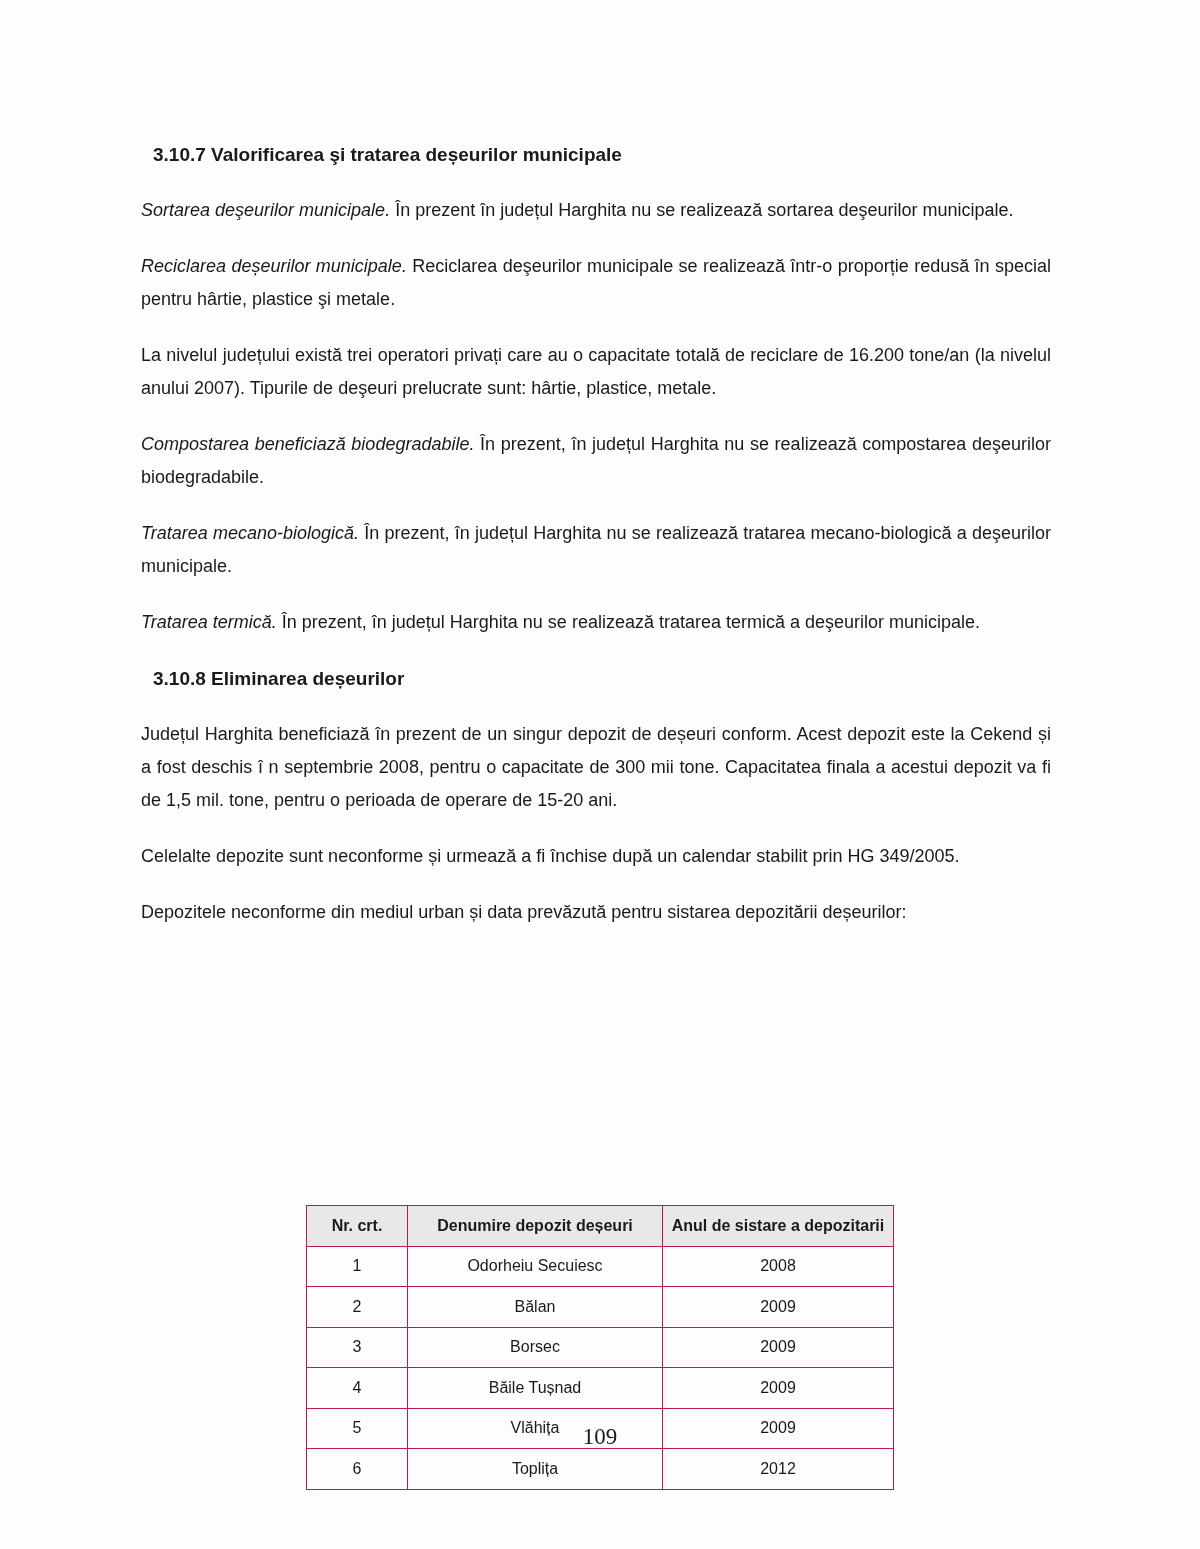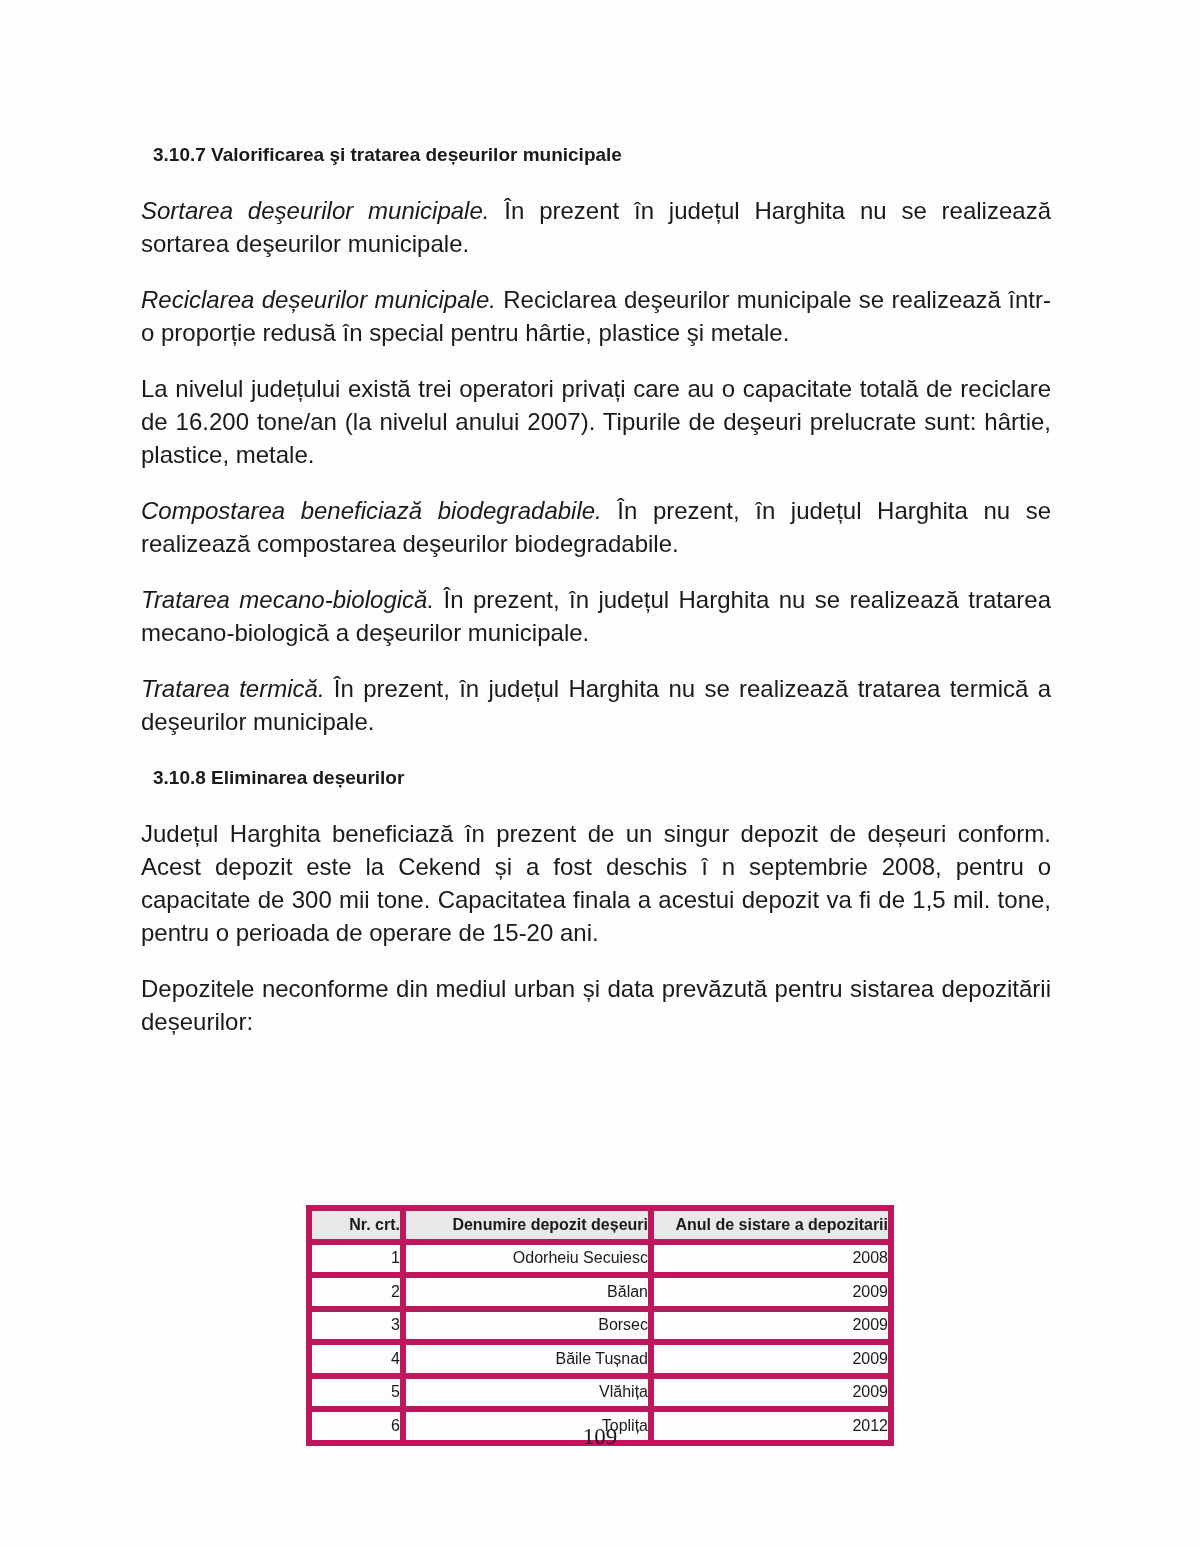--- a/index.html
+++ b/index.html
@@ -16,39 +16,39 @@
     left: 141px; top: 138px;
     width: 918px;
   }
   .heading {
     font-weight: bold;
     font-size: 19px;
     margin: 0 0 22px 12px;
     line-height: 34px;
   }
   .para {
-    font-size: 24px;
+    font-size: 18px;
     line-height: 33px;
     text-align: justify;
     margin: 0 8px 23px 0;
   }
   .para .lead { font-style: italic; }
   .para.last-before-h { margin-bottom: 14px; }
   table.depozite {
     position: absolute;
     left: 306px; top: 1205px;
     width: 588px;
     border-collapse: collapse;
     font-size: 16px;
   }
   table.depozite th, table.depozite td {
-    border: 6px solid #be185d;
-    text-align: right;
+    border: 1px solid #be185d;
+    text-align: center;
     height: 27.5px;
-    padding: 0;
+    padding: 6px;
   }
   table.depozite th {
     background: #e8e8e8;
     font-weight: bold;
   }
   table.depozite th:nth-child(1) { width: 88px; }
   table.depozite th:nth-child(2) { width: 242px; }
   .page-number {
     position: absolute;
     left: 0; right: 0; top: 1424px;
@@ -73,20 +73,21 @@
 
   <p class="para"><span class="lead">Tratarea mecano-biologică.</span><span> În prezent, în județul Harghita nu se realizează tratarea mecano-biologică a deşeurilor municipale.</span></p>
 
   <p class="para"><span class="lead">Tratarea termică.</span><span> În prezent, în județul Harghita nu se realizează tratarea termică a deşeurilor municipale.</span></p>
 
 
   <h2 class="heading">3.10.8 Eliminarea deșeurilor</h2>
 
   <p class="para"><span>Județul Harghita beneficiază în prezent de un singur depozit de deșeuri conform. Acest depozit este la Cekend și a fost deschis î n septembrie 2008, pentru o capacitate de 300 mii tone. Capacitatea finala a acestui depozit va fi de 1,5 mil. tone, pentru o perioada de operare de 15-20 ani.</span></p>
 
+  <p class="para"><span>Celelalte depozite sunt neconforme și urmează a fi închise după un calendar stabilit prin HG 349/2005.</span></p>
 
   <p class="para"><span>Depozitele neconforme din mediul urban și data prevăzută pentru sistarea depozitării deșeurilor:</span></p>
 </div>
 
 <table class="depozite">
   <thead>
     <tr>
       <th>Nr. crt.</th>
       <th>Denumire depozit deșeuri</th>
       <th>Anul de sistare a depozitarii</th>

